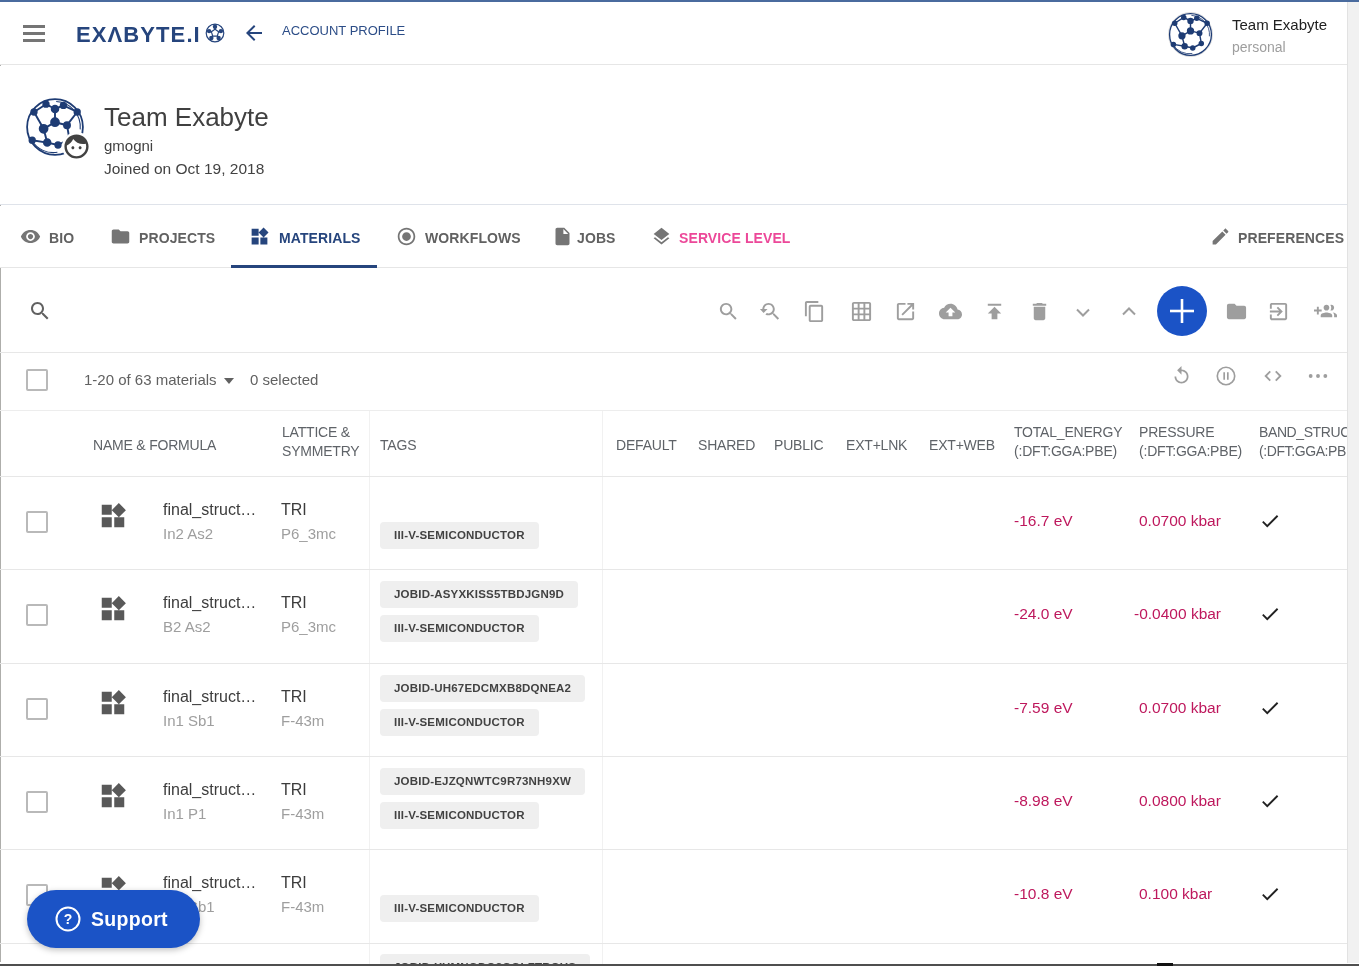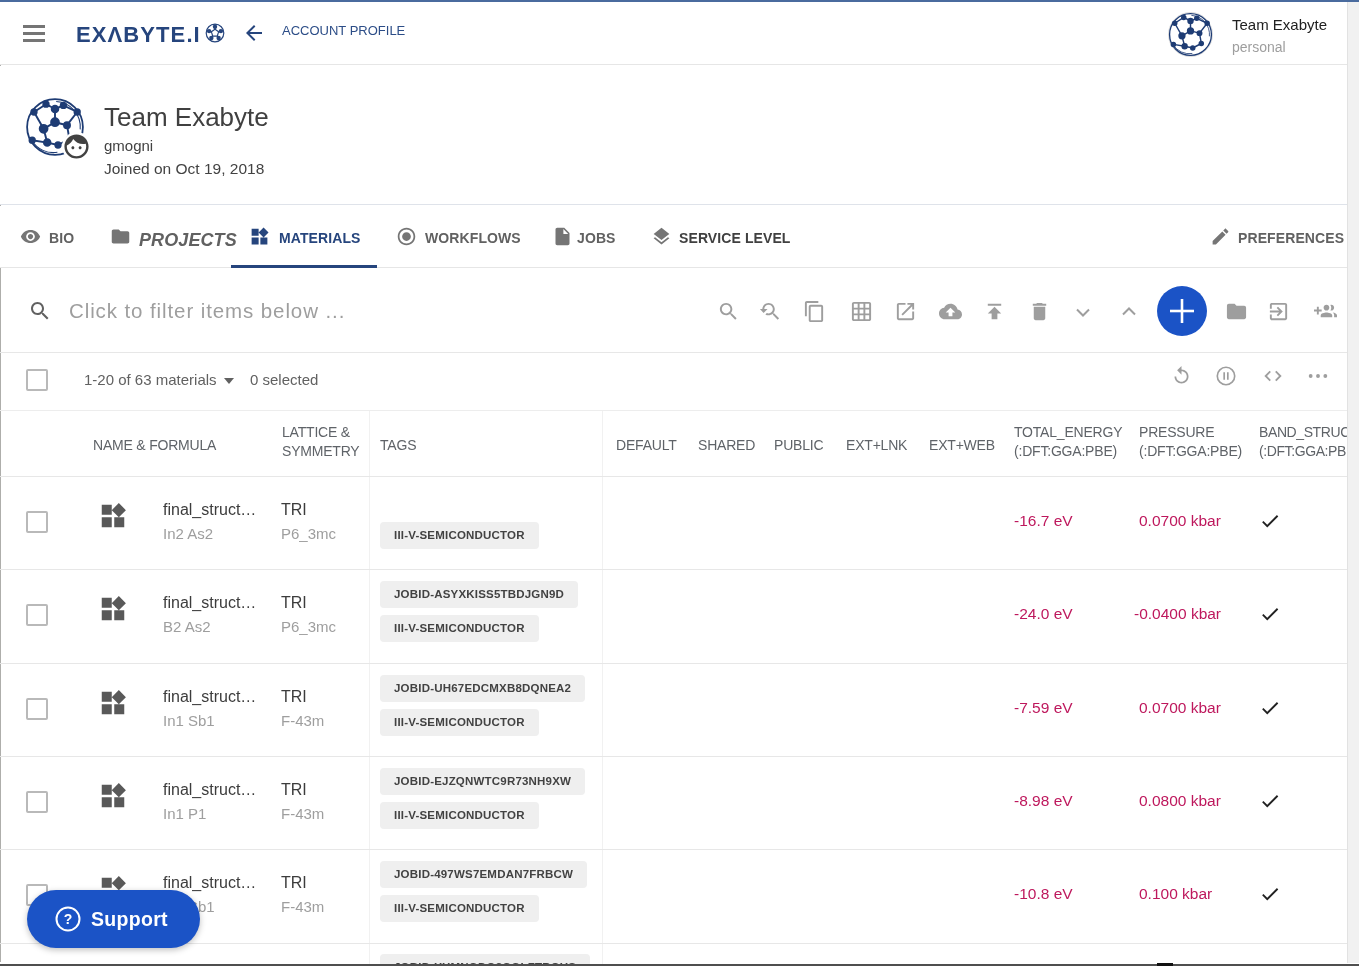--- a/index.html
+++ b/index.html
@@ -123,46 +123,45 @@
 <div class="abs" style="left:104px;top:137px;font-size:15px;color:#424242;">gmogni</div>
 <div class="abs" style="left:104px;top:160px;font-size:15.5px;color:#424242;">Joined on Oct 19, 2018</div>
 <div class="abs" style="left:0;top:206px;width:1359px;height:62px;background:#fff;border-bottom:1px solid #e6e6e6;"></div>
 <svg width="21" height="21" viewBox="0 0 24 24" style="position:absolute;left:20px;top:226px;">
       <path d="M12 4.5C7 4.5 2.73 7.61 1 12c1.73 4.39 6 7.5 11 7.5s9.27-3.11 11-7.5c-1.73-4.39-6-7.5-11-7.5zM12 17c-2.76 0-5-2.24-5-5s2.24-5 5-5 5 2.24 5 5-2.24 5-5 5zm0-8c-1.66 0-3 1.34-3 3s1.34 3 3 3 3-1.34 3-3-1.34-3-3-3z" fill="#757575"></path>
     </svg>
 <div class="abs" style="left:49px;top:230px;font-size:14px;font-weight:bold;color:#616161;letter-spacing:.1px;">BIO</div>
 <svg width="21" height="21" viewBox="0 0 24 24" style="position:absolute;left:110px;top:226px;">
       <path d="M10 4H4c-1.1 0-1.99.9-1.99 2L2 18c0 1.1.9 2 2 2h16c1.1 0 2-.9 2-2V8c0-1.1-.9-2-2-2h-8l-2-2z" fill="#757575"></path>
     </svg>
-<div class="abs" style="left:139px;top:230px;font-size:18px;font-weight:bold;color:#616161;letter-spacing:.1px;font-style:italic;">PROJECTS</div>
+<div class="abs" style="left:139px;top:230px;font-size:14px;font-weight:bold;color:#616161;letter-spacing:.1px;">PROJECTS</div>
 <svg width="21" height="21" viewBox="0 0 24 24" style="position:absolute;left:249px;top:226px;">
       <path d="M13 13v8h8v-8h-8zM3 21h8v-8H3v8zM3 3v8h8V3H3zm13.66-1.31L11 7.34 16.66 13l5.66-5.66-5.66-5.65z" fill="#26457d"></path>
     </svg>
 <div class="abs" style="left:279px;top:230px;font-size:14px;font-weight:bold;color:#26457d;letter-spacing:.1px;">MATERIALS</div>
 <svg width="21" height="21" viewBox="0 0 24 24" style="position:absolute;left:396px;top:226px;">
       <path d="M12 7c-2.76 0-5 2.24-5 5s2.24 5 5 5 5-2.24 5-5-2.24-5-5-5zm0-5C6.48 2 2 6.48 2 12s4.48 10 10 10 10-4.48 10-10S17.52 2 12 2zm0 18c-4.42 0-8-3.58-8-8s3.58-8 8-8 8 3.58 8 8-3.58 8-8 8z" fill="#757575"></path>
     </svg>
 <div class="abs" style="left:425px;top:230px;font-size:14px;font-weight:bold;color:#616161;letter-spacing:.1px;">WORKFLOWS</div>
 <svg width="21" height="21" viewBox="0 0 24 24" style="position:absolute;left:552px;top:226px;">
       <path d="M6 2c-1.1 0-1.99.9-1.99 2L4 20c0 1.1.89 2 1.99 2H18c1.1 0 2-.9 2-2V8l-6-6H6zm7 7V3.5L18.5 9H13z" fill="#757575"></path>
     </svg>
 <div class="abs" style="left:577px;top:230px;font-size:14px;font-weight:bold;color:#616161;letter-spacing:.1px;">JOBS</div>
 <svg width="21" height="21" viewBox="0 0 24 24" style="position:absolute;left:651px;top:226px;">
       <path d="M11.99 18.54l-7.37-5.73L3 14.07l9 7 9-7-1.63-1.27-7.38 5.74zM12 16l7.36-5.73L21 9l-9-7-9 7 1.63 1.27L12 16z" fill="#757575"></path>
     </svg>
-<div class="abs" style="left:679px;top:230px;font-size:14px;font-weight:bold;color:#404040;letter-spacing:.1px;">SERVICE LEVEL</div>
+<div class="abs" style="left:679px;top:230px;font-size:14px;font-weight:bold;color:#ec4899;letter-spacing:.1px;">SERVICE LEVEL</div>
 <svg width="21" height="21" viewBox="0 0 24 24" style="position:absolute;left:1210px;top:226px;">
       <path d="M3 17.25V21h3.75L17.81 9.94l-3.75-3.75L3 17.25zM20.71 7.04c.39-.39.39-1.02 0-1.41l-2.34-2.34c-.39-.39-1.02-.39-1.41 0l-1.83 1.83 3.75 3.75 1.83-1.83z" fill="#757575"></path>
     </svg>
 <div class="abs" style="left:1238px;top:230px;font-size:14px;font-weight:bold;color:#616161;letter-spacing:.1px;">PREFERENCES</div>
 <div class="abs" style="left:231px;top:265px;width:146px;height:3px;background:#26457d;"></div>
 <svg width="24" height="24" viewBox="0 0 24 24" style="position:absolute;left:28px;top:299px;">
       <path d="M15.5 14h-.79l-.28-.27C15.41 12.59 16 11.11 16 9.5 16 5.91 13.09 3 9.5 3S3 5.91 3 9.5 5.91 16 9.5 16c1.61 0 3.09-.59 4.23-1.57l.27.28v.79l5 4.99L20.49 19l-4.99-5zm-6 0C7.01 14 5 11.99 5 9.5S7.01 5 9.5 5 14 7.01 14 9.5 11.99 14 9.5 14z" fill="#616161"></path>
     </svg>
-<div class="abs" style="left:69px;top:299px;font-size:20.5px;color:#9e9e9e;letter-spacing:.9px;">Click to filter items below ...</div>
 <svg width="23" height="23" viewBox="0 0 24 24" style="position:absolute;left:716.5px;top:300px;">
       <path d="M15.5 14h-.79l-.28-.27C15.41 12.59 16 11.11 16 9.5 16 5.91 13.09 3 9.5 3S3 5.91 3 9.5 5.91 16 9.5 16c1.61 0 3.09-.59 4.23-1.57l.27.28v.79l5 4.99L20.49 19l-4.99-5zm-6 0C7.01 14 5 11.99 5 9.5S7.01 5 9.5 5 14 7.01 14 9.5 11.99 14 9.5 14z" fill="#9e9e9e"></path>
     </svg>
 <svg width="23" height="23" viewBox="0 0 24 24" style="position:absolute;left:757.5px;top:300px;">
       <path d="M17.01 14h-.8l-.27-.27c.98-1.14 1.57-2.61 1.57-4.23 0-3.59-2.91-6.5-6.5-6.5s-6.5 3-6.5 6.5H2l3.84 4 4.16-4H6.51C6.51 7 8.53 5 11.01 5s4.5 2.01 4.5 4.5c0 2.48-2.02 4.5-4.5 4.5-.65 0-1.26-.14-1.82-.38L7.71 15.1c.97.57 2.09.9 3.3.9 1.61 0 3.08-.59 4.22-1.57l.27.27v.79l5.01 4.99L22 19l-4.99-5z" fill="#9e9e9e"></path>
     </svg>
 <svg width="23" height="23" viewBox="0 0 24 24" style="position:absolute;left:802.5px;top:300px;">
       <path d="M16 1H4c-1.1 0-2 .9-2 2v14h2V3h12V1zm3 4H8c-1.1 0-2 .9-2 2v14c0 1.1.9 2 2 2h11c1.1 0 2-.9 2-2V7c0-1.1-.9-2-2-2zm0 16H8V7h11v14z" fill="#9e9e9e"></path>
     </svg>
 <svg width="23" height="23" viewBox="0 0 24 24" style="position:absolute;left:849.5px;top:300px;">
@@ -303,21 +302,20 @@
     </svg>
 <div class="rowline" style="top:942.5px;"></div>
 <div class="cbx" style="left:26px;top:884.2px;"></div>
 <svg width="30" height="30" viewBox="0 0 24 24" style="position:absolute;left:98px;top:874.2px;">
       <path d="M13 13v8h8v-8h-8zM3 21h8v-8H3v8zM3 3v8h8V3H3zm13.66-1.31L11 7.34 16.66 13l5.66-5.66-5.66-5.65z" fill="#595959"></path>
     </svg>
 <div class="nm" style="left:163px;top:874.2px;">final_struct…</div>
 <div class="fm" style="left:163px;top:898.2px;">In1 Sb1</div>
 <div class="nm" style="left:281px;top:874.2px;">TRI</div>
 <div class="fm" style="left:281px;top:898.2px;">F-43m</div>
-<div class="chip" style="left:380px;top:861.2px;">JOBID-497WS7EMDAN7FRBCW</div>
 <div class="chip" style="left:380px;top:895.2px;">III-V-SEMICONDUCTOR</div>
 <div class="val" style="left:1014px;top:885.2px;">-10.8 eV</div>
 <div class="val" style="left:1139px;top:885.2px;">0.100 kbar</div>
 <svg width="22" height="22" viewBox="0 0 24 24" style="position:absolute;left:1259px;top:883.2px;">
       <path d="M9 16.17L4.83 12l-1.42 1.41L9 19 21 7l-1.41-1.41z" fill="#212121"></path>
     </svg>
 
 <div class="chip" style="left:380px;top:953.5px;">JOBID-YHMNGDQ3GGLFTRQUS</div>
 <div class="abs" style="left:27px;top:890px;width:173px;height:58px;border-radius:29px;background:#1b53c6;box-shadow:0 2px 6px rgba(0,0,0,.25);"></div>
 <svg width="26" height="26" viewBox="0 0 26 26" style="position:absolute;left:55px;top:906px;">

